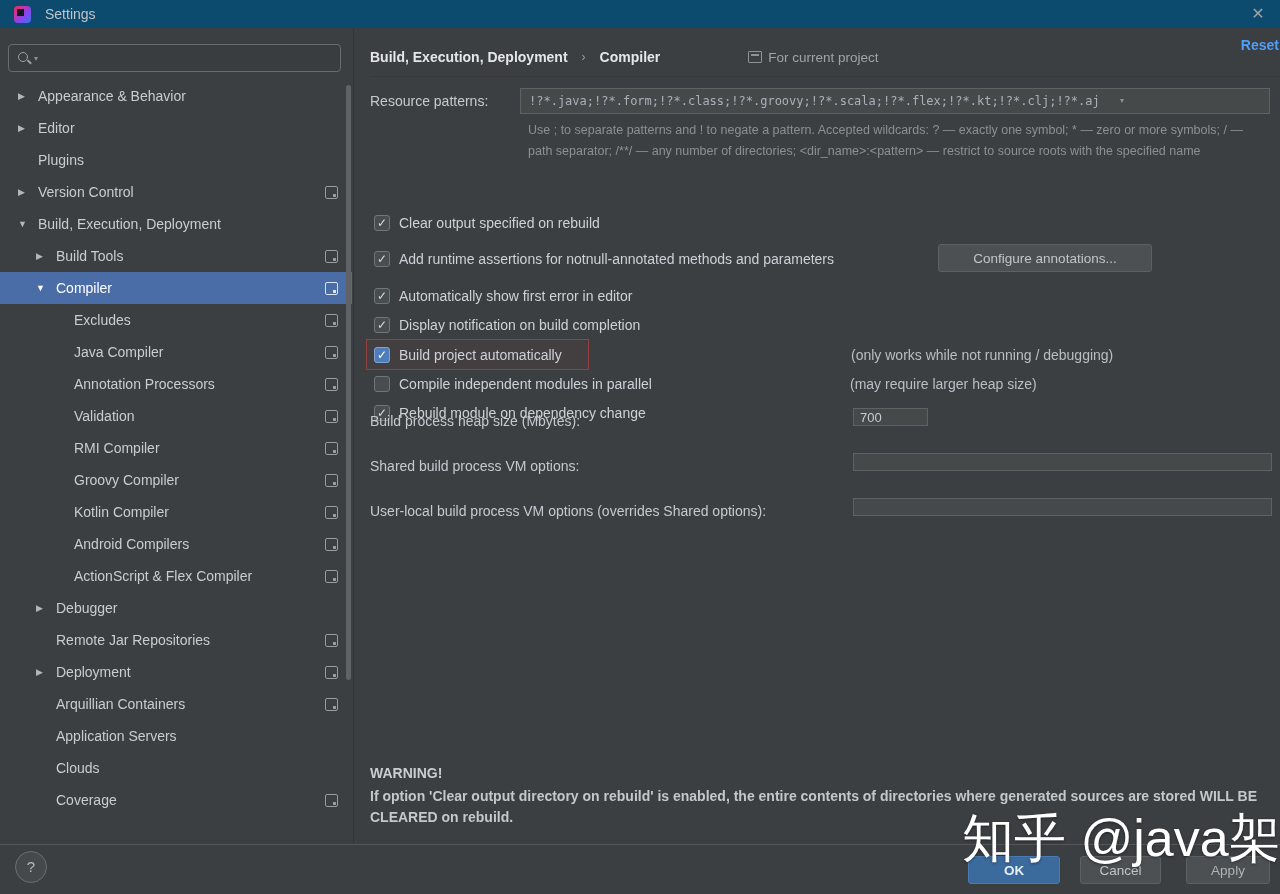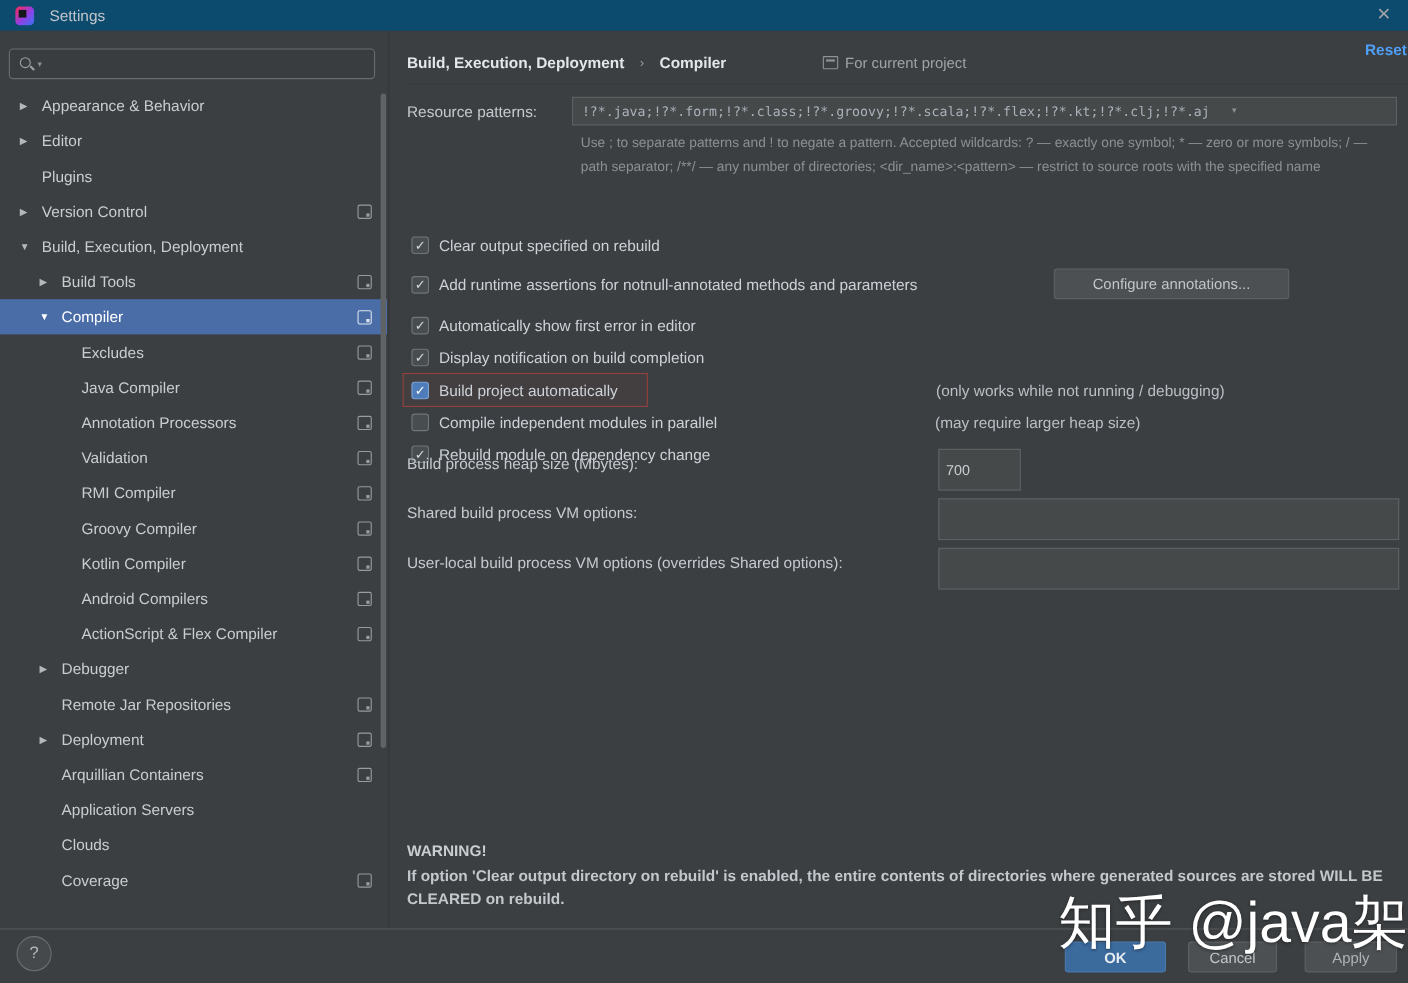--- a/index.html
+++ b/index.html
@@ -71,21 +71,21 @@
   .cb-row-4 .cbx.checked{background:#4f7dbb;border-color:#7ea4d4;color:#fff;}
   .cb-label{font-size:14px;color:#ccd2d8;white-space:nowrap;}
   .cb-note{position:absolute;left:476px;font-size:14px;color:#b9bfc5;white-space:nowrap;}
   .cb-row-4 .cb-note{left:484px;}
   .cb-btn{position:absolute;left:564px;top:-3px;height:28px;width:214px;background:#4c5052;border:1px solid #5e6164;
           border-radius:3px;color:#c0c5c9;font-size:13.5px;font-family:inherit;cursor:pointer;display:none;}
 
   .field-row{position:absolute;left:17px;right:8px;height:26px;}
   .field-row-0{top:380px}.field-row-1{top:425px}.field-row-2{top:470px}
   .f-label{position:absolute;left:0;top:0;line-height:26px;font-size:14px;color:#c5cad0;white-space:nowrap;}
-  .f-input{position:absolute;left:483px;top:0;height:38px;box-sizing:border-box;background:#45494a;
+  .f-input{position:absolute;left:483px;top:0;height:18px;box-sizing:border-box;background:#45494a;
            border:1px solid #5e6264;color:#c9cdd1;font-size:13px;padding:0 6px;font-family:inherit;width:419px;}
   .field-row-0 .f-input{width:75px;}
 
   .warning{position:absolute;top:735px;left:17px;width:890px;color:#c3c8cc;font-size:14px;font-weight:bold;line-height:21px;}
   .warning-title{margin-bottom:2px;color:#c9ced2;}
 
   
   .footer{position:absolute;left:0;bottom:0;height:49px;right:0;background:#3c3f41;border-top:1px solid #55585a;}
   .help-btn{position:absolute;left:15px;top:6px;width:30px;height:30px;border-radius:50%;background:#46494b;
             border:1px solid #6a6e71;color:#b6babd;font-size:15px;text-align:center;line-height:30px;cursor:pointer;}
@@ -280,21 +280,21 @@
   <div class="cb-row cb-row-0">
     <span class="cbx checked">✓</span>
     <span class="cb-label">Clear output specified on rebuild</span>
 
   </div>
 
   <div class="cb-row cb-row-1">
     <span class="cbx checked">✓</span>
     <span class="cb-label">Add runtime assertions for notnull-annotated methods and parameters</span>
 
-    <button class="cb-btn" style="display: block; margin-left: 20px;">Configure annotations...</button>
+    <button class="cb-btn" style="display: block;">Configure annotations...</button>
   </div>
 
   <div class="cb-row cb-row-2">
     <span class="cbx checked">✓</span>
     <span class="cb-label">Automatically show first error in editor</span>
 
   </div>
 
   <div class="cb-row cb-row-3">
     <span class="cbx checked">✓</span>

